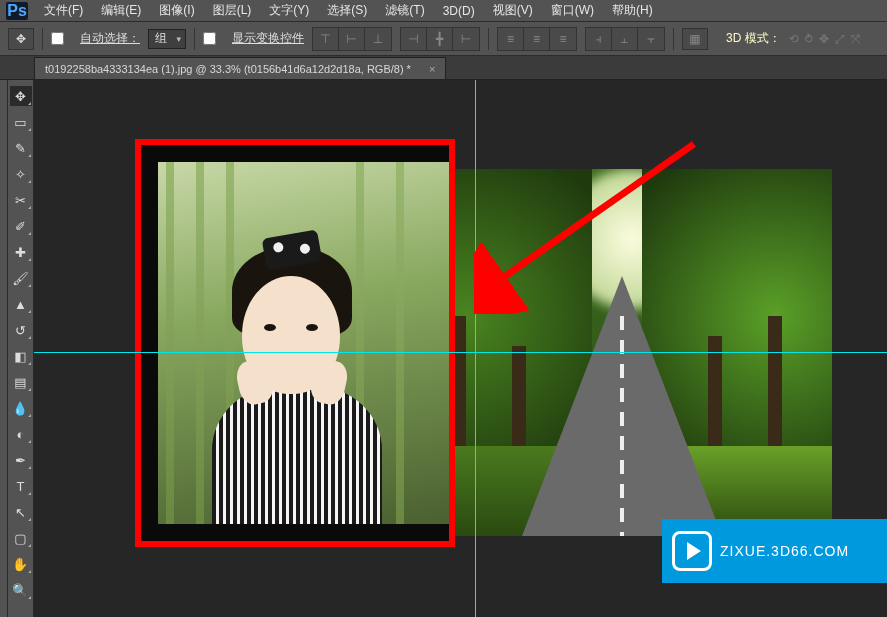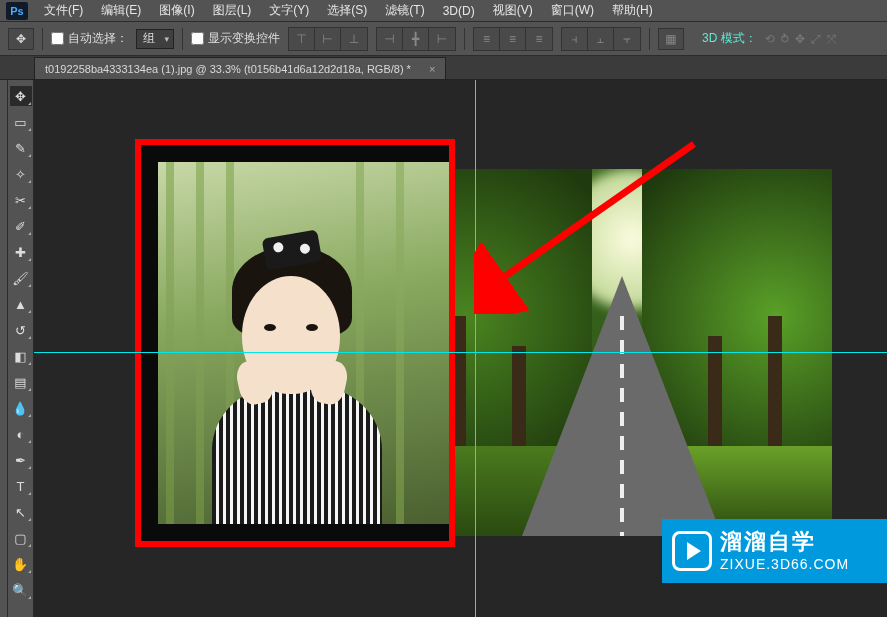--- a/index.html
+++ b/index.html
@@ -1,33 +1,33 @@
 <!DOCTYPE html>
 <html><head>
 <meta charset="utf-8">
 <style>
 * { margin:0; padding:0; box-sizing:border-box; font-family:"Microsoft YaHei","SimSun",sans-serif; }
 body { background:#535353; width:887px; height:617px; overflow:hidden; position:relative; color:#ddd; font-size:12px; }
 
 
 .menu-bar { height:22px; background:#535353; display:flex; align-items:center; padding-left:6px; gap:2px; border-bottom:1px solid #2c2c2c;}
-.ps-logo { width:22px; height:18px; background:#0f1b2b; color:#4fa8ff; font-weight:bold; font-size:11px; display:flex; align-items:center; justify-content:center; border-radius:2px; margin-right:6px;}
+.ps-logo { width:22px; height:18px; background:#0f1b2b; color:#4fa8ff; font-weight:bold; font-size:16px; display:flex; align-items:center; justify-content:center; border-radius:2px; margin-right:6px;}
 .menu-item { padding:2px 8px; color:#e6e6e6; cursor:pointer; }
 
 
 .options-bar { height:34px; background:#535353; border-bottom:1px solid #2c2c2c; display:flex; align-items:center; padding-left:8px; gap:8px; }
 .opt-ico { width:26px; height:22px; border:1px solid #333; background:#4a4a4a; display:flex; align-items:center; justify-content:center; font-size:12px; color:#ddd;}
-.opt-check { display:flex; align-items:center; gap:4px; color:#ddd;}
+.opt-check { display:flex; align-items:center; gap:16px; color:#ddd;text-decoration:underline;}
 .opt-check input { accent-color:#888; }
 .opt-select { background:#3f3f3f; border:1px solid #222; color:#ddd; height:20px; padding:0 18px 0 6px; position:relative; display:flex; align-items:center;}
 .opt-select:after { content:"▾"; position:absolute; right:4px; font-size:9px; color:#bbb;}
 .align-group { display:flex; gap:0; border:1px solid #333; }
 .align-btn { width:26px; height:22px; background:#4a4a4a; display:flex; align-items:center; justify-content:center; border-right:1px solid #333; color:#888;}
 .align-btn:last-child { border-right:none;}
-.mode3d-lbl { color:#5eead4; margin-left:10px;}
+.mode3d-lbl { color:#fef9c3; margin-left:10px;}
 .mode3d-icons { display:flex; gap:6px; color:#777;}
 
 
 .tab-bar { height:24px; background:#3b3b3b; display:flex; align-items:flex-end; padding-left:34px; border-bottom:1px solid #222;}
 .doc-tab { height:22px; background:#535353; padding:3px 10px; color:#d8d8d8; font-size:11px; border:1px solid #222; border-bottom:none; display:flex; align-items:center; gap:18px;}
 .tab-close { color:#aaa; font-size:11px;}
 
 
 .main { display:flex; height:calc(617px - 22px - 34px - 24px); }
 .tool-strip { width:8px; background:#535353; border-right:1px solid #2a2a2a;}
@@ -218,19 +218,18 @@
           <marker id="ah" markerWidth="14" markerHeight="14" refX="2" refY="6" orient="auto">
         <path d="M0,0 L0,12 L14,6 z" fill="#ff0000"></path>
           </marker>
         </defs>
       <line x1="220" y1="10" x2="20" y2="150" stroke="#ff0000" stroke-width="7" marker-end="url(#ah)"></line>
     </svg>
 
     <div class="watermark">
       <div class="wm-ico"></div>
       <div class="wm-txt">
-        <span class="wm-main">溜溜自学</span>
         <span class="wm-sub">ZIXUE.3D66.COM</span>
       </div>
     </div>
 
   </div>
 </div>
 
 </body></html>

